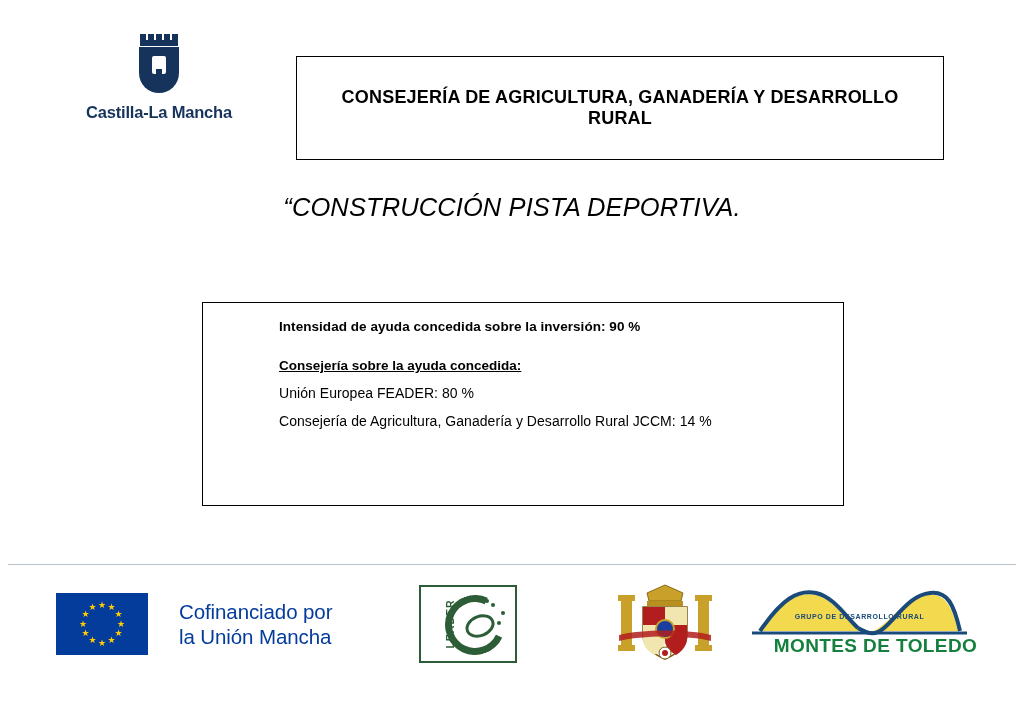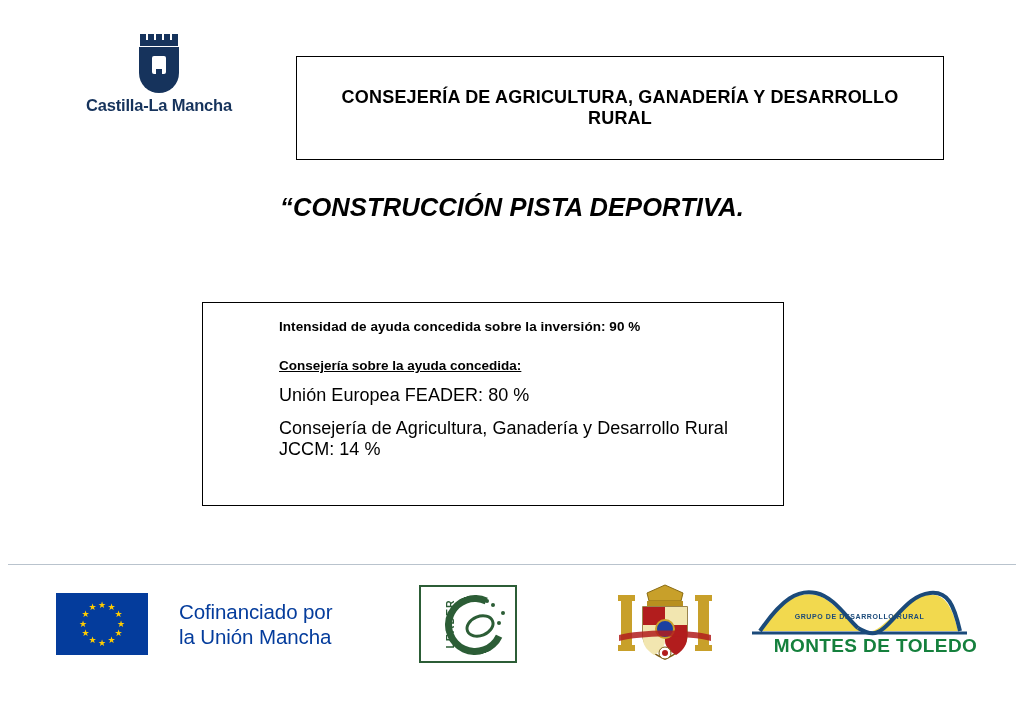--- a/index.html
+++ b/index.html
@@ -88,20 +88,21 @@
     position: absolute;
     left: 50%;
     top: 22px;
     transform: translateX(-50%);
     width: 6px;
     height: 12px;
     background: #16335c;
     z-index: 2;
   }
   .cm-name {
+    margin-top: 7px;
     font-size: 16.5px;
     font-weight: bold;
     color: #16335c;
     letter-spacing: -0.2px;
     white-space: nowrap;
   }
 
   .dept-box {
     position: absolute;
     left: 296px;
@@ -126,50 +127,50 @@
   .project-title {
     position: absolute;
     top: 188px;
     left: 0;
     width: 1024px;
     text-align: center;
   }
   .project-title .line {
     font-size: 25.5px;
     font-style: italic;
-    font-weight: bold;
+    font-weight: normal;
     line-height: 38px;
     letter-spacing: 0.1px;
   }
 
   
   .info-box {
     position: absolute;
     left: 202px;
     top: 302px;
-    width: 582px;
+    width: 642px;
     height: 204px;
     border: 1.1px solid #000;
     box-sizing: border-box;
     padding: 16px 0 0 76px;
   }
   .info-intensity {
     font-size: 13.5px;
     font-weight: bold;
     margin: 0 0 24px 0;
     letter-spacing: 0.05px;
   }
   .info-sub {
     font-size: 13.5px;
     font-weight: bold;
     text-decoration: underline;
     margin: 0 0 12px 0;
   }
   .info-line {
-    font-size: 18px;
+    font-size: 14px;
     margin: 0 0 12px 0;
     letter-spacing: 0.05px;
   }
 
   
   .footer-rule {
     position: absolute;
     left: 8px;
     top: 564px;
     width: 1008px;

